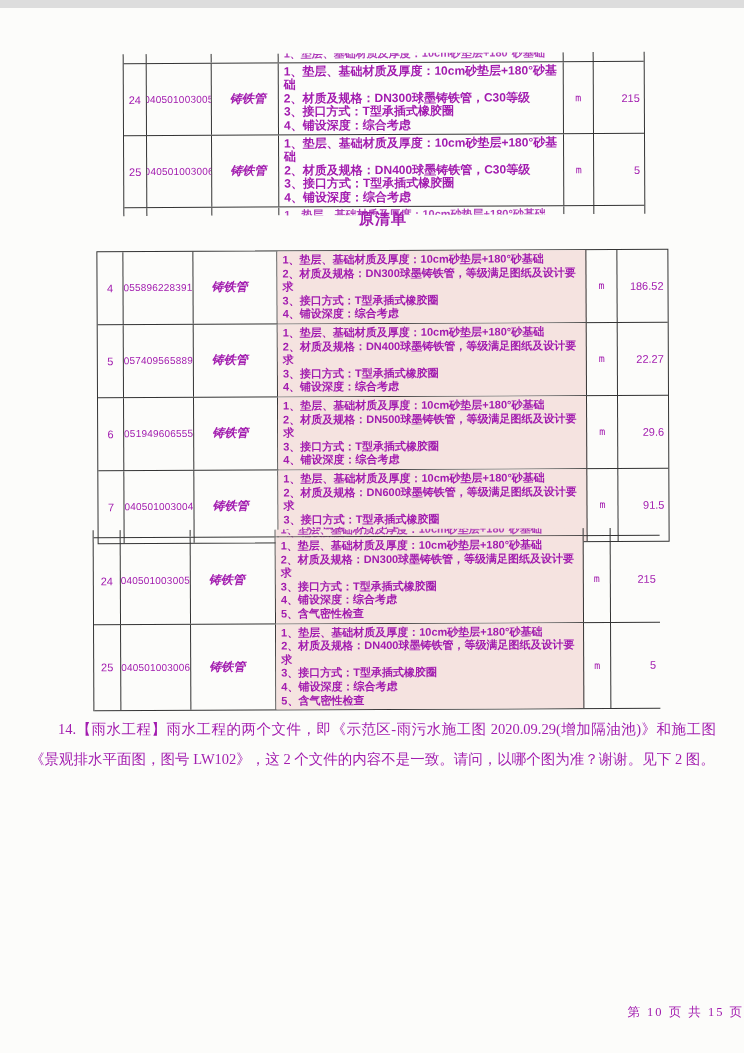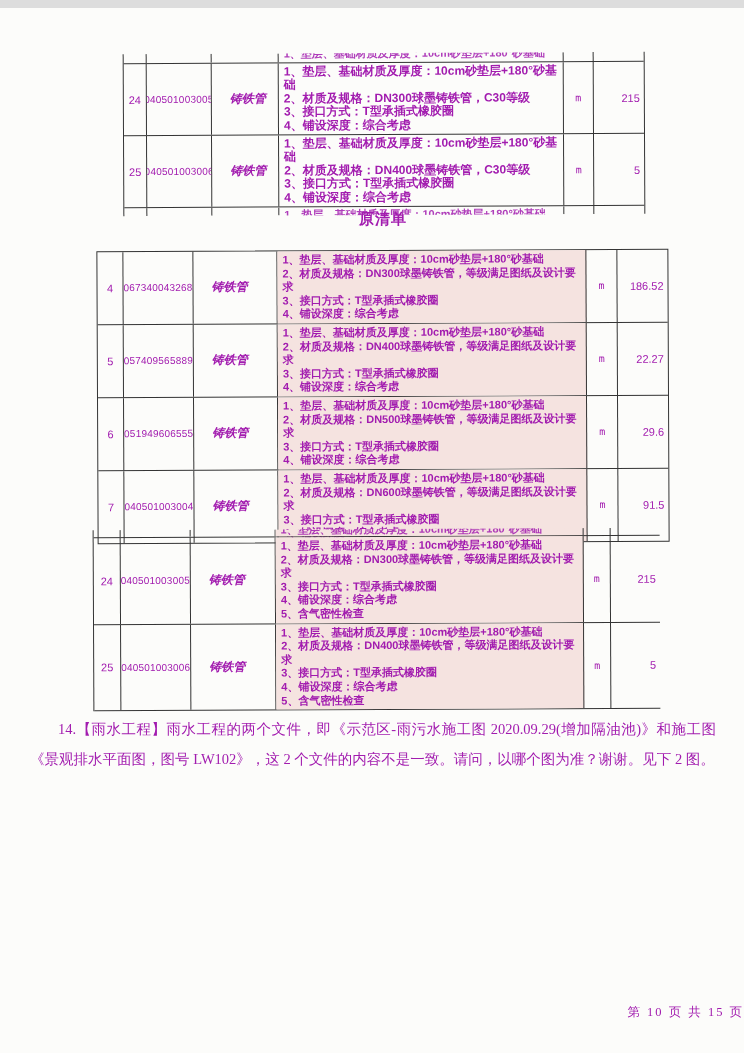--- a/index.html
+++ b/index.html
@@ -116,21 +116,21 @@
       <div class="cell c-unit"></div>
       <div class="cell c-qty"></div>
     </div>
   </div>
 
   <div class="doc-title t-orig">原清单</div>
 
   <div class="tbl t2">
     <div class="row">
       <div class="cell c-seq">4</div>
-      <div class="cell c-code">067340043268</div>
+      <div class="cell c-code">055896228391</div>
       <div class="cell c-name">铸铁管</div>
       <div class="cell c-desc">
         <div class="dl">1、垫层、基础材质及厚度：10cm砂垫层+180°砂基础</div>
         <div class="dl">2、材质及规格：DN300球墨铸铁管，等级满足图纸及设计要求</div>
         <div class="dl">3、接口方式：T型承插式橡胶圈</div>
         <div class="dl">4、铺设深度：综合考虑</div>
       </div>
       <div class="cell c-unit">m</div>
       <div class="cell c-qty">186.52</div>
     </div>

